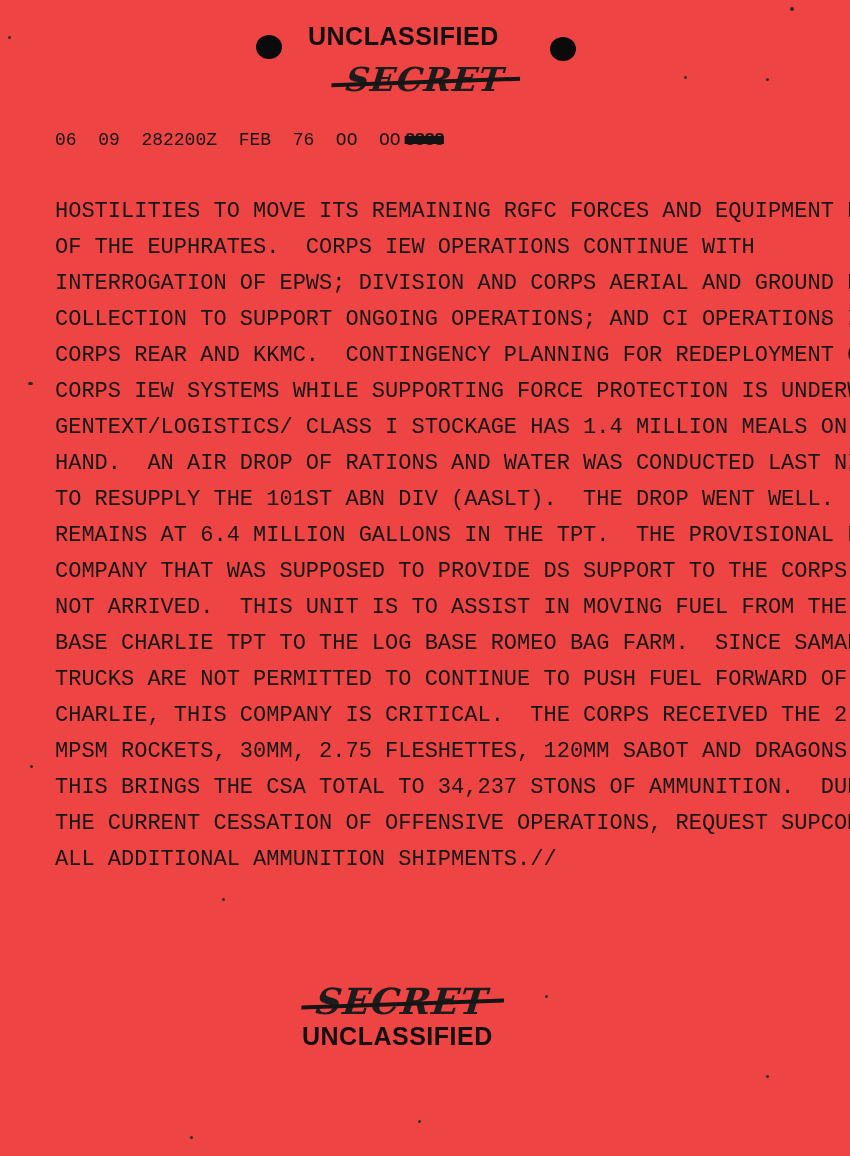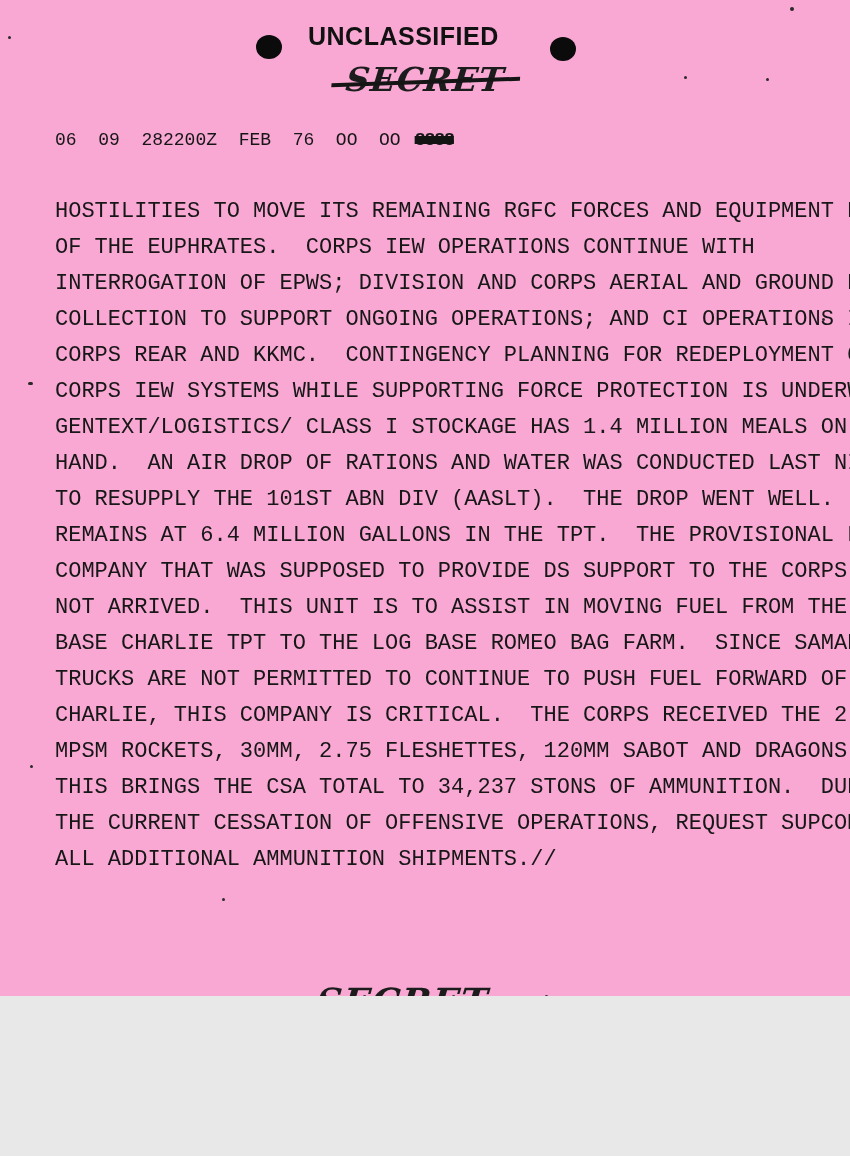--- a/index.html
+++ b/index.html
@@ -3,23 +3,23 @@
 <meta charset="utf-8">
 <style>
   html, body {
     margin: 0;
     padding: 0;
     background: #e8e8e8;
   }
   .page {
     position: relative;
     width: 850px;
-    height: 996px;
+    height: 1156px;
     margin: 0 auto;
-    background: #f9a8d4;
+    background: #ef4444;
     overflow: hidden;
     font-family: "Liberation Mono", "DejaVu Sans Mono", monospace;
     color: #141414;
   }
 
   
   .punch-dot {
     position: absolute;
     width: 26px;
     height: 24px;
@@ -71,21 +71,21 @@
     font-size: 18px;
     white-space: pre;
     color: #161616;
   }
   .header-line .redacted {
     font-weight: 700;
     letter-spacing: -1px;
     text-decoration: line-through;
     text-decoration-thickness: 8px;
     text-decoration-color: #131313;
-    margin-left: 14px;
+    margin-left: 4px;
   }
 
   .body-text {
     position: absolute;
     left: 55px;
     top: 194px;
     width: 740px;
     font-size: 22px;
     line-height: 36px;
     white-space: pre;

